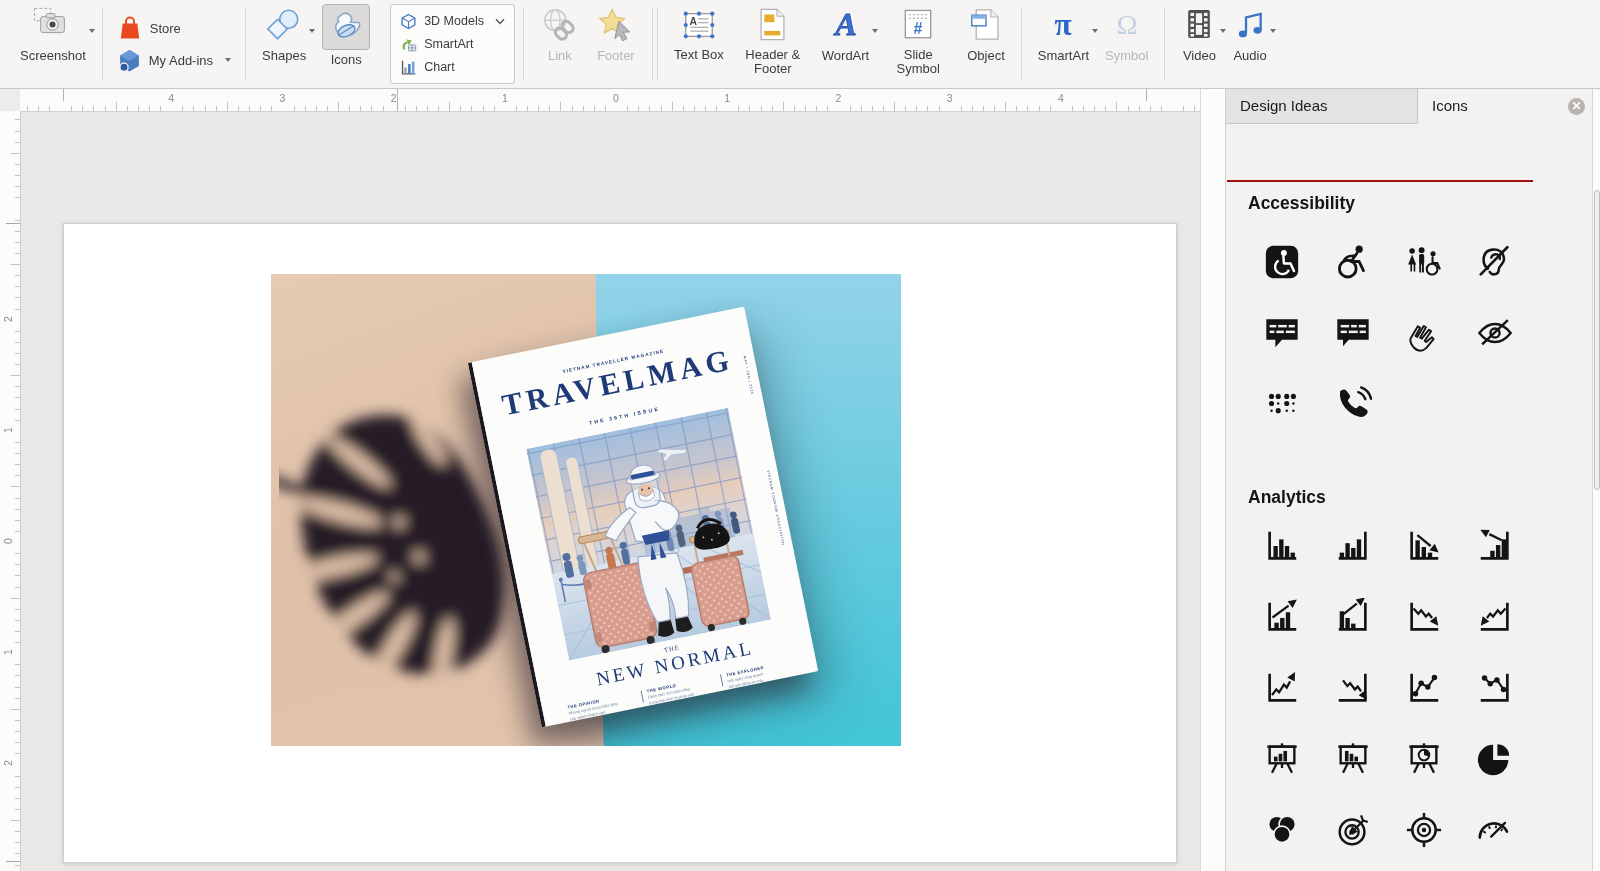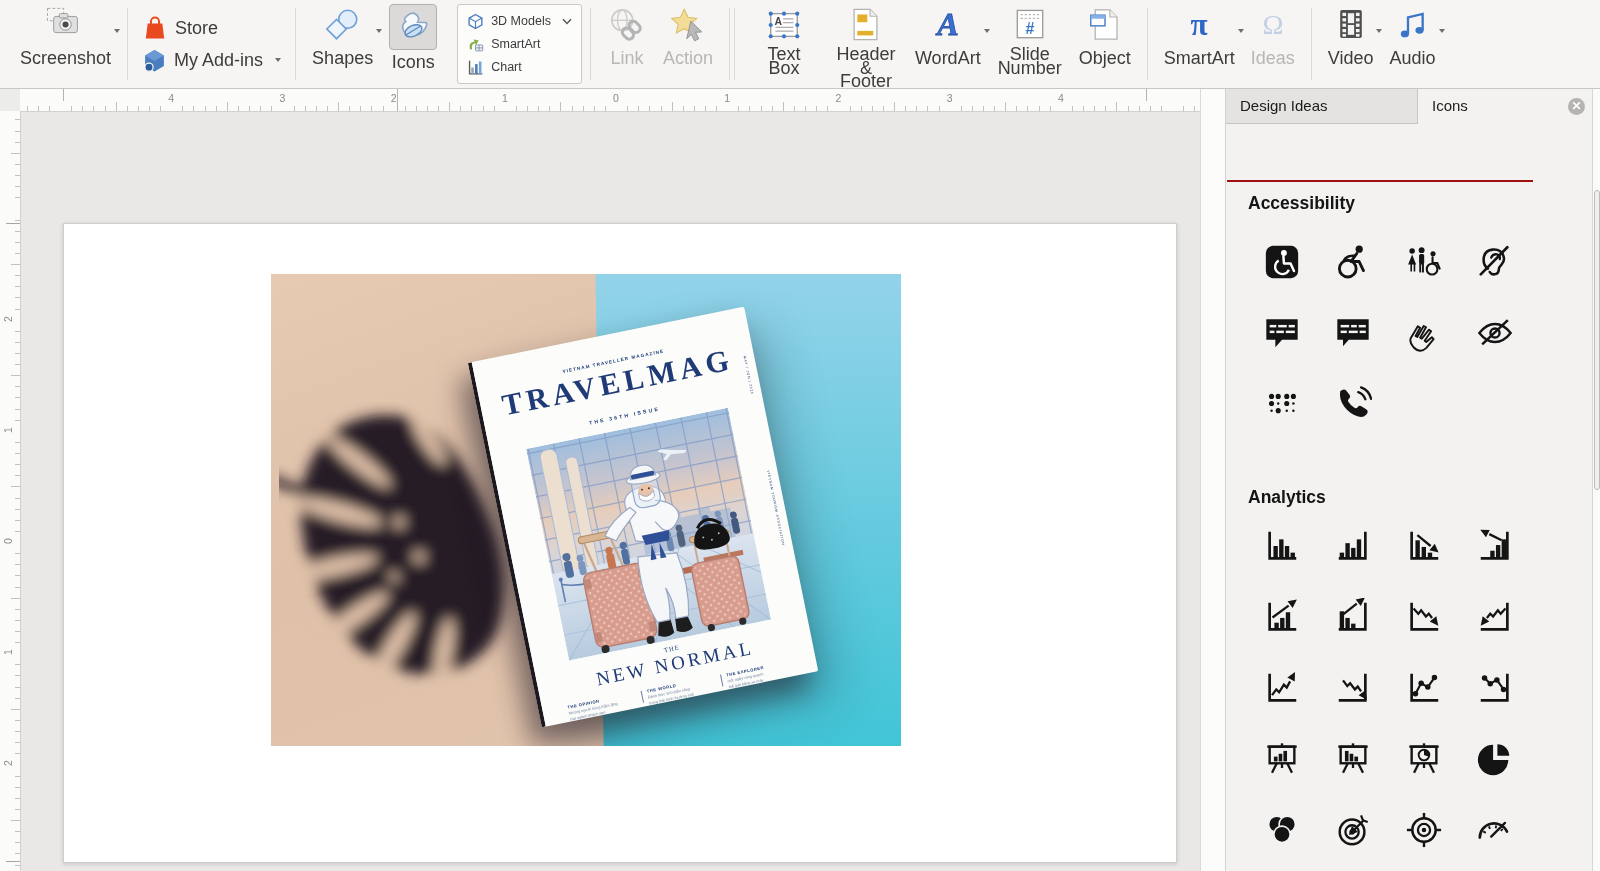--- a/index.html
+++ b/index.html
@@ -10,21 +10,21 @@
   #ribbon{position:absolute;left:0;top:0;width:1600px;height:89px;box-sizing:border-box;
           background:#f6f5f3;border-bottom:1px solid #c9c7c5;display:flex;align-items:stretch;padding-left:6px;}
   .rgroup{display:flex;align-items:flex-start;padding:3px 6px 0;}
   .rgroup.stacked{flex-direction:column;justify-content:center;gap:6px;padding:0 10px;}
   .rgroup.boxed{flex-direction:column;border:1px solid #cbc9c7;border-radius:3px;background:#fcfcfb;
                 padding:2px 9px;margin:4px 6px;gap:0;justify-content:center;}
   .rdiv{width:1px;background:#dbd9d7;margin:8px 2px;}
   .rbtn{display:flex;flex-direction:column;align-items:center;position:relative;padding:0 8px;cursor:default;}
   .ric{height:43px;display:flex;align-items:center;justify-content:center;}
   .ric.selbox{background:#dbdad8;border:1px solid #b3b1af;border-radius:4px;height:46px;padding:0 4px;box-sizing:border-box;margin-top:1px;}
-  .rlb{font-size:18px;color:#3c3c3c;margin-top:2px;white-space:nowrap;}
+  .rlb{font-size:13px;color:#3c3c3c;margin-top:2px;white-space:nowrap;}
   .rbtn.two .rlb{white-space:normal;text-align:center;line-height:13.5px;max-width:66px;}
   .rbtn.disabled .rlb{color:#b8b6b4;}
   .caret{width:0;height:0;border-left:3.5px solid transparent;border-right:3.5px solid transparent;
          border-top:4.5px solid #6e6e6e;position:absolute;top:26px;right:-1px;}
   .rbtn.row{flex-direction:row;align-items:center;padding:0 2px;gap:7px;}
   .rbtn.row .ric{height:26px;}
   .rbtn.row .rlb{margin:0;}
   .rbtn.row .caret{position:static;margin-left:5px;}
   .rgroup.boxed .rbtn.row{padding:1px 0;}
   .rgroup.boxed .ric{height:21px;}
@@ -216,21 +216,21 @@
           </span>
           <span class="rlb">Link</span>
         </div>
         <div class="rbtn disabled">
           <span class="ric">
             <svg viewBox="0 0 42 38" width="40" height="36">
               <path d="M17 2.5 l4 8.4 9.2 1.1 -6.8 6.3 1.8 9.1 -8.2 -4.5 -8.2 4.5 1.8 -9.1 -6.8 -6.3 9.2 -1.1 z" fill="#f2dc96" stroke="#dcc06c" stroke-width="1.2"></path>
               <path d="M24 15 l11.5 11.3 -6.7 0.4 3.6 6.7 -4.4 2.3 -3.5 -6.8 -4.8 4.6 z" fill="#b9b9b9" stroke="#909090"></path>
             </svg>
           </span>
-          <span class="rlb">Action</span>
+          <span class="rlb">Footer</span>
         </div>
       </div>
       <div class="rdiv"></div>
       <div class="rdiv"></div>
       <div class="rgroup">
         <div class="rbtn two">
           <span class="ric">
             <svg viewBox="0 0 40 38" width="38" height="36">
               <rect x="6" y="7" width="28" height="24" fill="#fff" stroke="#9a9a9a" stroke-width="1.4"></rect>
               <g fill="#3a76c8">
@@ -278,21 +278,21 @@
           <span class="ric">
             <svg viewBox="0 0 34 38" width="32" height="36">
               <rect x="3.5" y="3.5" width="27" height="29" fill="#fff" stroke="#9a9a9a" stroke-width="1.4"></rect>
               <g stroke="#b9b9b9" stroke-width="1.3" stroke-dasharray="2.5 1.8">
                 <line x1="7" y1="8" x2="27" y2="8"></line>
                 <line x1="7" y1="12" x2="27" y2="12"></line>
               </g>
               <text x="17" y="28.5" text-anchor="middle" font-size="17" font-weight="bold" fill="#3a76c8" font-family="Liberation Sans,sans-serif">#</text>
             </svg>
           </span>
-          <span class="rlb">Slide Number</span>
+          <span class="rlb">Slide Symbol</span>
         </div>
         <div class="rbtn">
           <span class="ric">
             <svg viewBox="0 0 36 38" width="32" height="35">
               <path d="M7 2.5 h16.5 l8 8 v25 h-24.5 z" fill="#fff" stroke="#b2b2b2" stroke-width="1.4"></path>
               <path d="M23.5 2.5 v8 h8" fill="#efefef" stroke="#b2b2b2" stroke-width="1.2"></path>
               <rect x="2" y="8.5" width="16" height="12" fill="#fff" stroke="#3a76c8" stroke-width="1.5"></rect>
               <rect x="2" y="8.5" width="16" height="4" fill="#84b1e8"></rect>
             </svg>
           </span>
@@ -309,21 +309,21 @@
           </span>
           <span class="rlb">SmartArt</span>
           <span class="caret"></span>
         </div>
         <div class="rbtn disabled">
           <span class="ric">
             <svg viewBox="0 0 36 38" width="34" height="36">
               <text x="18" y="29" text-anchor="middle" font-size="30" font-family="Liberation Serif,serif" fill="#c2cfe4">Ω</text>
             </svg>
           </span>
-          <span class="rlb">Ideas</span>
+          <span class="rlb">Symbol</span>
         </div>
       </div>
       <div class="rdiv"></div>
       <div class="rgroup">
         <div class="rbtn">
           <span class="ric">
             <svg viewBox="0 0 40 38" width="36" height="35">
               <rect x="8" y="3" width="24" height="31" rx="2" fill="#4e4e4e"></rect>
               <g fill="#f4f3f1">
                 <rect x="10.5" y="6" width="4" height="3.6"></rect>

